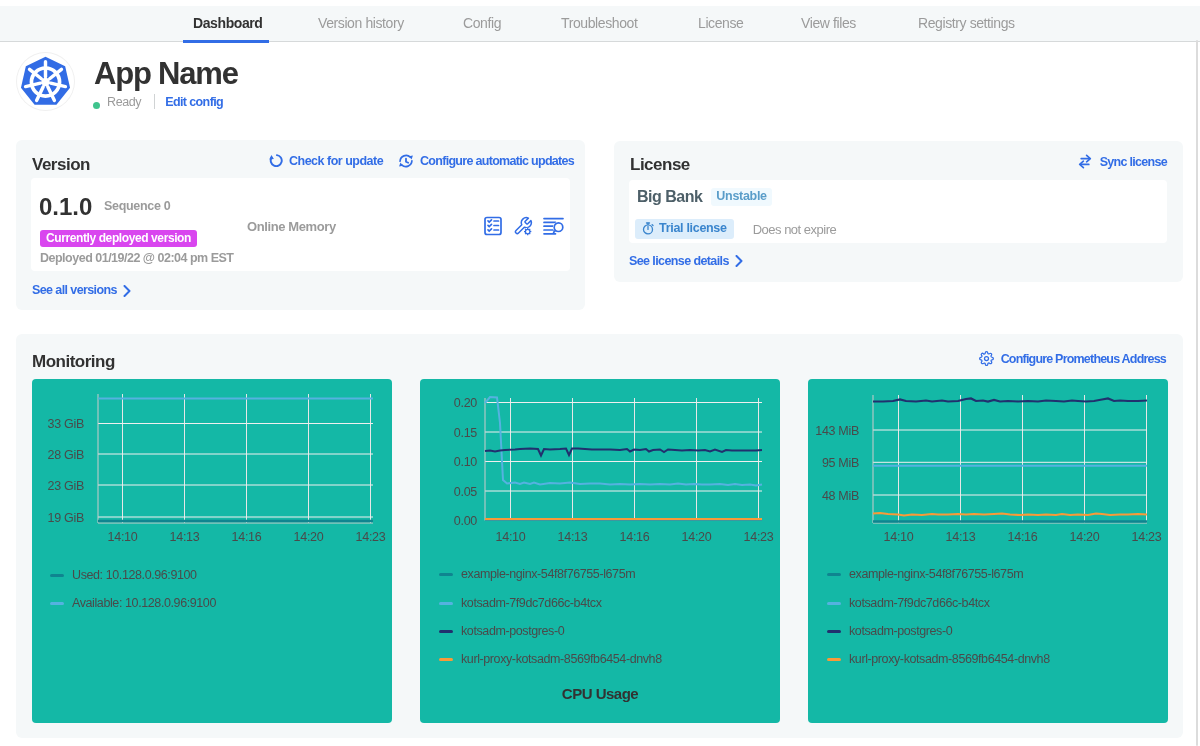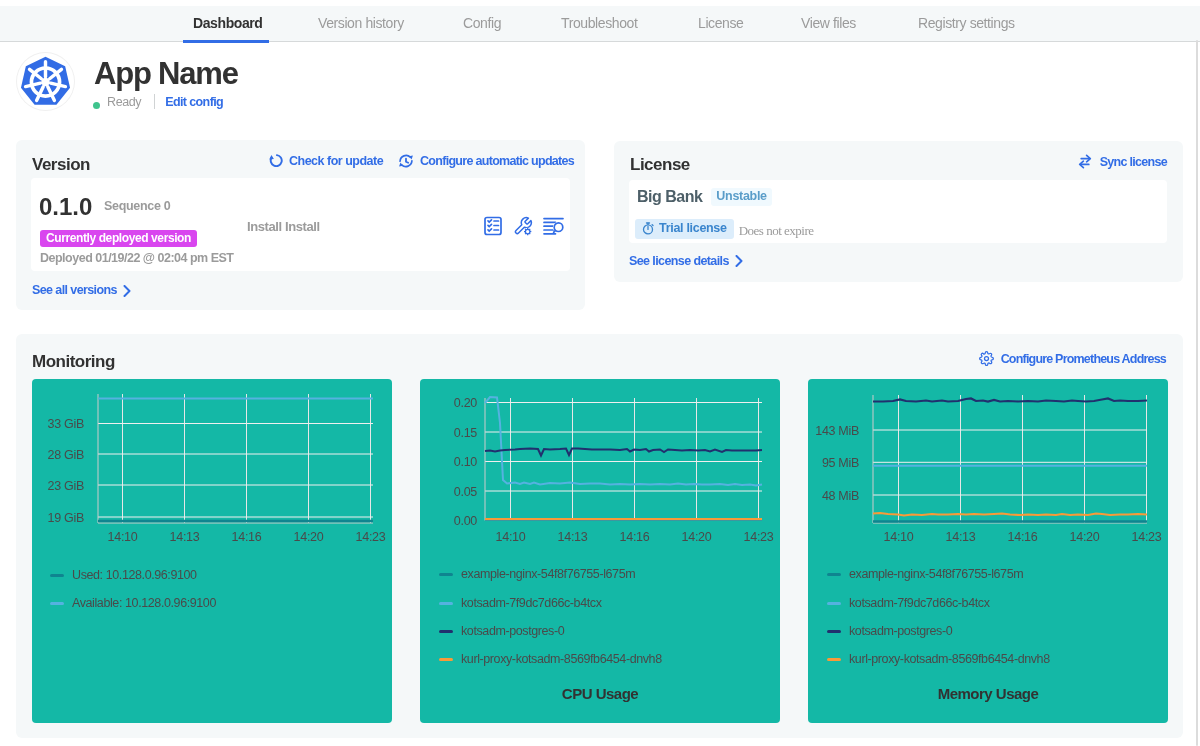--- a/index.html
+++ b/index.html
@@ -96,21 +96,21 @@
         <polygon points="14.9,2.5 10.8,3.2 13.6,6.4" fill="#326de6"></polygon>
         <polygon points="1.1,13.5 5.2,12.8 2.4,9.6" fill="#326de6"></polygon>
       </svg>
     <a class="link13" style="margin-left:6px; letter-spacing:-0.7px;">Configure automatic updates</a>
   </div>
   <div class="card-inner" style="left:15px; top:38px; width:539px; height:93px;">
     <div class="abs" style="left:8px; top:15px;"><span style="font-size:24px; font-weight:700; color:#323232;">0.1.0</span></div>
     <div class="abs" style="left:73px; top:21px; font-size:12.5px; letter-spacing:-0.3px; color:#9b9b9b; font-weight:700;">Sequence 0</div>
     <div class="abs" style="left:9px; top:50px;"><span class="badge-green">Currently deployed version</span></div>
     <div class="abs" style="left:9px; top:73px; font-size:12.5px; letter-spacing:-0.5px; font-weight:700; color:#9b9b9b;">Deployed 01/19/22 @ 02:04 pm EST</div>
-    <div class="abs" style="left:216px; top:41px; font-size:13px; letter-spacing:-0.4px; font-weight:700; color:#9b9b9b;">Install Install</div>
+    <div class="abs" style="left:216px; top:41px; font-size:13px; letter-spacing:-0.4px; font-weight:700; color:#9b9b9b;">Online Memory</div>
     <div class="abs" style="left:452px; top:38px; display:flex; gap:10px;">
       <svg width="20" height="20" viewBox="0 0 20 20" fill="none" stroke="#326de6" stroke-width="1.7">
           <rect x="2" y="1.5" width="16" height="17" rx="2"></rect>
           <g stroke-linecap="round">
             <path d="M5 4.8 6.2 6 8.5 3.8"></path>
             <path d="M5 9.3 6.2 10.5 8.5 8.3"></path>
             <path d="M5 13.8 6.2 15 8.5 12.8"></path>
             <line x1="11" y1="5" x2="15.5" y2="5"></line>
             <line x1="11" y1="9.5" x2="15.5" y2="9.5"></line>
             <line x1="11" y1="14" x2="15.5" y2="14"></line>
@@ -160,29 +160,29 @@
         <line x1="11.8" y1="10.4" x2="3.8" y2="10.4"></line>
         <polyline points="6.4 7.2 2.7 10.4 6.4 13.6"></polyline>
       </svg>
     <a class="link14" style="margin-left:7px; letter-spacing:-0.7px;">Sync license</a>
   </div>
   <div class="card-inner" style="left:15px; top:39px; width:538px; height:63px;">
     <div class="abs" style="left:8px; top:8px; display:flex; align-items:center;">
       <span style="font-size:16px; letter-spacing:-0.5px; font-weight:700; color:#4d5f68;">Big Bank</span>
       <span class="badge-lblue" style="margin-left:9px;">Unstable</span>
     </div>
-    <div class="abs" style="left:6px; top:39px; display:flex; align-items:flex-end;">
+    <div class="abs" style="left:6px; top:39px; display:flex; align-items:center;">
       <span class="badge-trial"><svg style="margin-right:5px;" width="12" height="13" viewBox="0 0 12 13" fill="none" stroke="#3a85cd" stroke-width="1.3" stroke-linecap="round">
             <circle cx="6" cy="7.4" r="4.5"></circle>
             <line x1="6" y1="7.4" x2="6" y2="4.6"></line>
             <line x1="4.5" y1="1" x2="7.5" y2="1"></line>
             <line x1="6" y1="1.2" x2="6" y2="2.6"></line>
             <line x1="10.2" y1="2.6" x2="11" y2="3.5"></line>
           </svg>Trial license</span>
-      <span style="margin-left:5px; font-size:13px; letter-spacing:-0.5px; color:#9b9b9b; font-weight:400;font-family:Liberation Serif, serif;">Does not expire</span>
+      <span style="margin-left:19px; font-size:13px; letter-spacing:-0.5px; color:#9b9b9b; font-weight:400;">Does not expire</span>
     </div>
   </div>
   <div class="abs" style="left:15px; top:113px; display:flex; align-items:center;">
     <a class="link14">See license details</a>
     <svg style="margin-left:6px;" width="8" height="12" viewBox="0 0 8 12" fill="none" stroke="#326de6" stroke-width="2" stroke-linecap="round" stroke-linejoin="round">
         <polyline points="1.5 1 6.5 6 1.5 11"></polyline>
       </svg>
   </div>
 </div>
 
@@ -306,17 +306,16 @@
         <text x="152.5" y="162" text-anchor="middle">14:13</text>
         <text x="214.5" y="162" text-anchor="middle">14:16</text>
         <text x="276.5" y="162" text-anchor="middle">14:20</text>
         <text x="338.5" y="162" text-anchor="middle">14:23</text>
       </g>
     </svg>
     <div class="legend" style="left:19px; top:188px;"><span class="dash" style="background:#0f8590;"></span>example-nginx-54f8f76755-l675m</div>
     <div class="legend" style="left:19px; top:217px;"><span class="dash" style="background:#55b2e0;"></span>kotsadm-7f9dc7d66c-b4tcx</div>
     <div class="legend" style="left:19px; top:245px;"><span class="dash" style="background:#21306e;"></span>kotsadm-postgres-0</div>
     <div class="legend" style="left:19px; top:273px;"><span class="dash" style="background:#f99a38;"></span>kurl-proxy-kotsadm-8569fb6454-dnvh8</div>
-    <div class="charttitle">Memory Usage</div>
   </div>
 </div>
 
 <div style="position:absolute; left:1196px; top:40px; width:2px; height:706px; background:#dcdcdc; border-radius:2px;"></div>
 
 </body></html>

